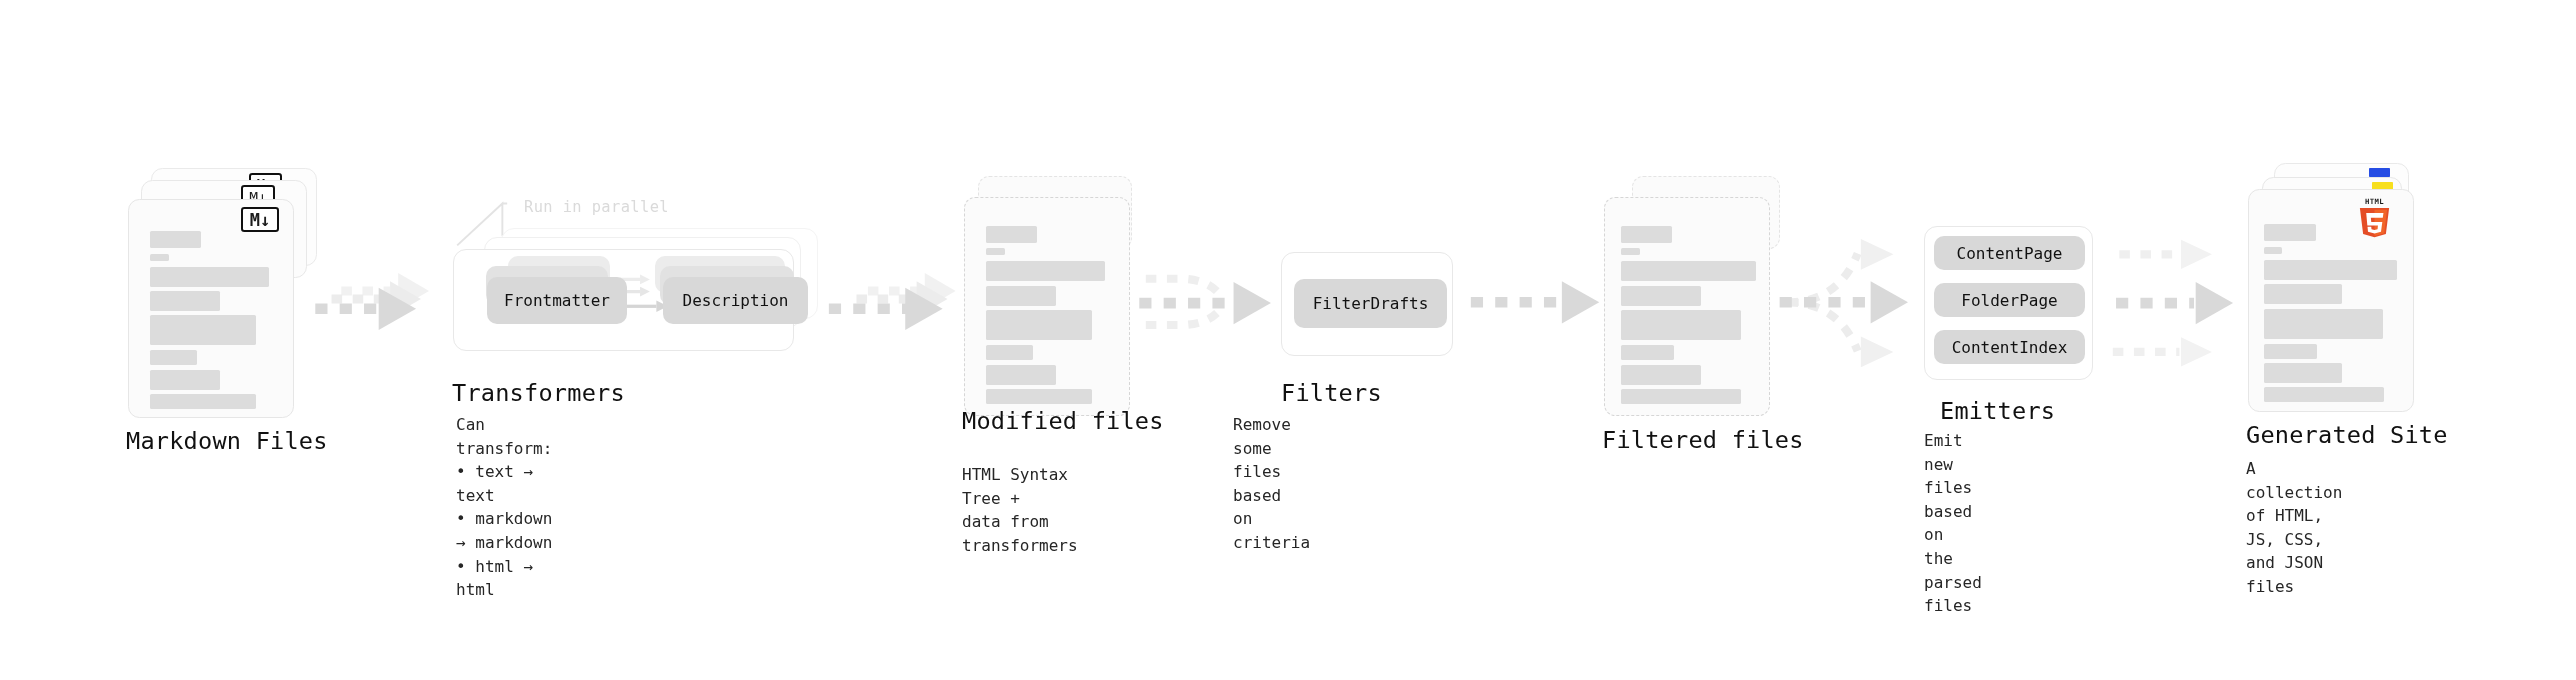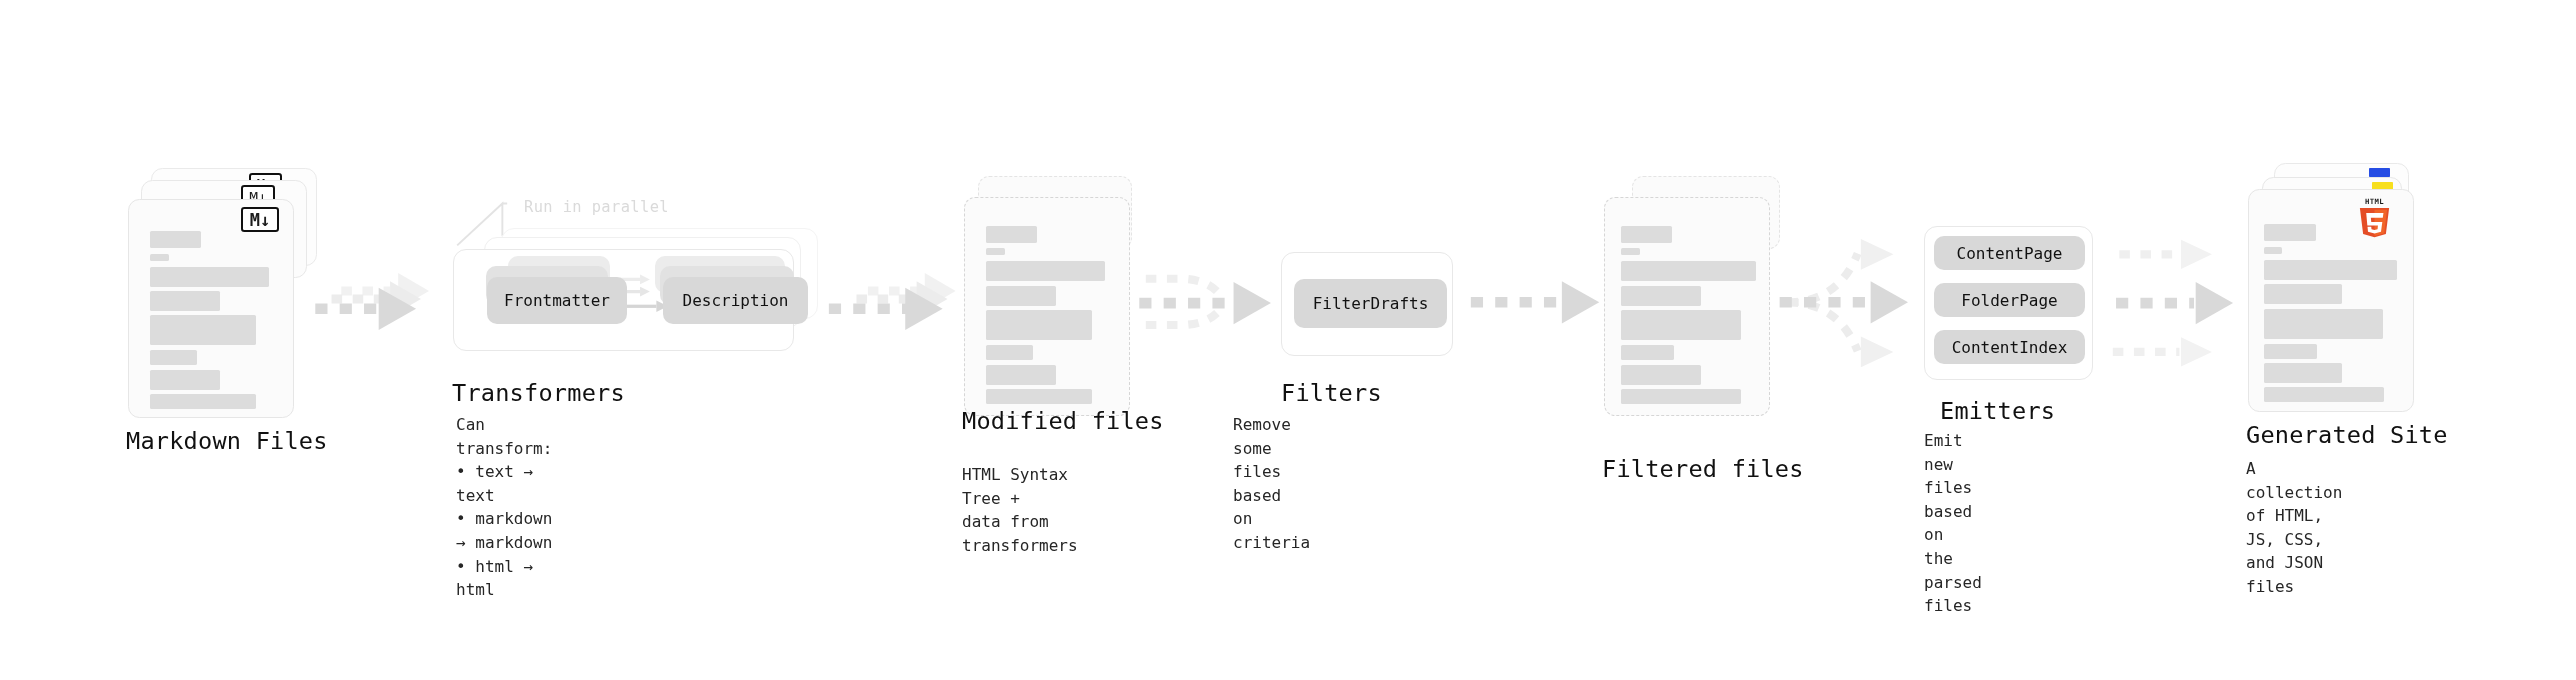--- a/index.html
+++ b/index.html
@@ -293,21 +293,21 @@
     <div class="card dashed" style="left:1604px; top:197px; width:166px; height:219px;">
       <div class="skel" style="left:16.3px; top:28px; width:51px; height:17px;"></div>
       <div class="skel" style="left:16.3px; top:50px; width:18.7px; height:6.5px;"></div>
       <div class="skel" style="left:16.3px; top:63px; width:135px; height:19.5px;"></div>
       <div class="skel" style="left:16.3px; top:88px; width:80px; height:19.5px;"></div>
       <div class="skel" style="left:16.3px; top:112px; width:120px; height:30px;"></div>
       <div class="skel" style="left:16.3px; top:147px; width:53px; height:14.6px;"></div>
       <div class="skel" style="left:16.3px; top:167px; width:80px; height:19.5px;"></div>
       <div class="skel" style="left:16.3px; top:191px; width:120px; height:15.4px;"></div>
     </div>
-    <div class="title" style="left:1602px; top:426px;margin-top:29px;">Filtered files</div>
+    <div class="title" style="left:1602px; top:426px;">Filtered files</div>
   </div>
 
   <div class="node">
     <div class="groupbox" style="left:1924px; top:226px; width:169px; height:154px;"></div>
     <div class="chip" style="left:1934px; top:236px; width:151px; height:34px;">
       <span>ContentPage</span>
     </div>
     <div class="chip" style="left:1934px; top:283px; width:151px; height:34px;">
       <span>FolderPage</span>
     </div>

